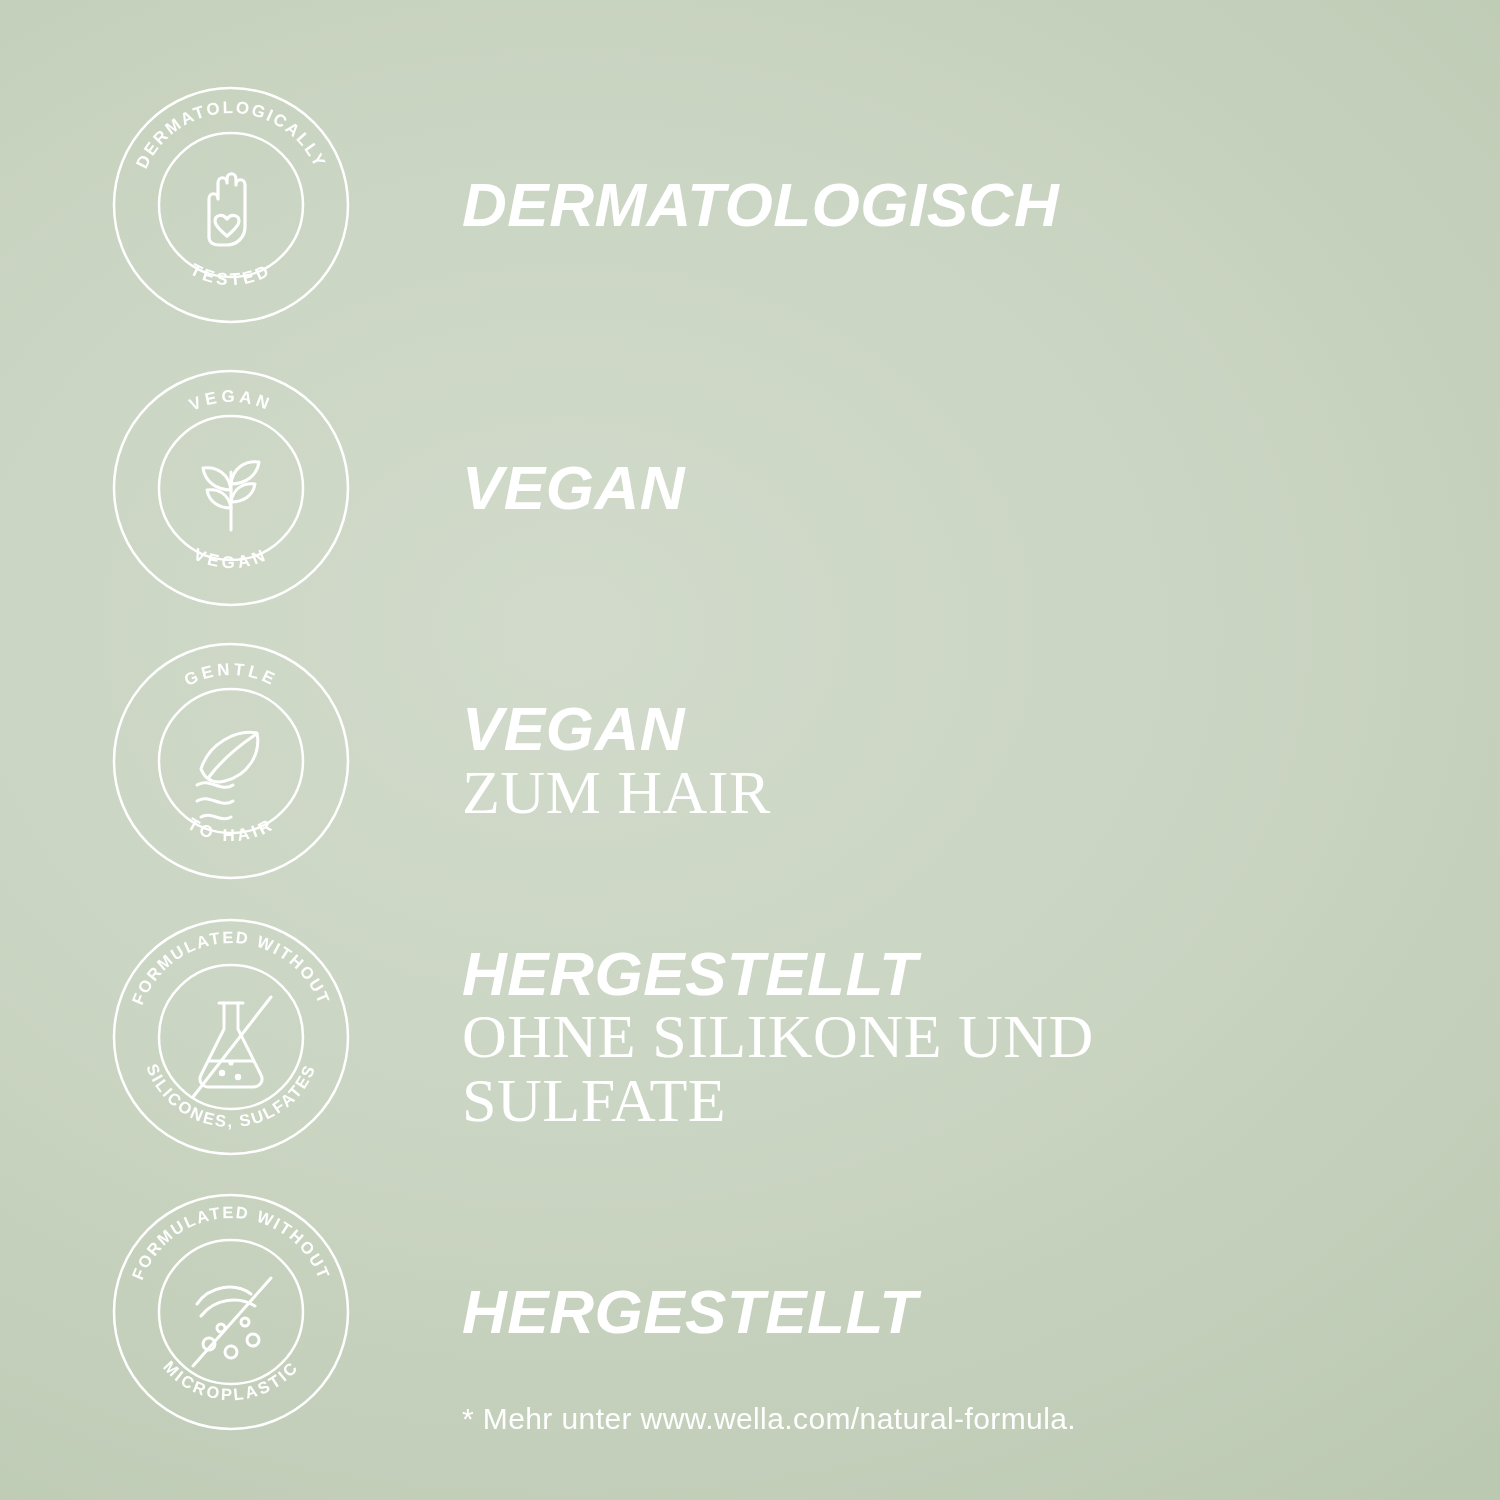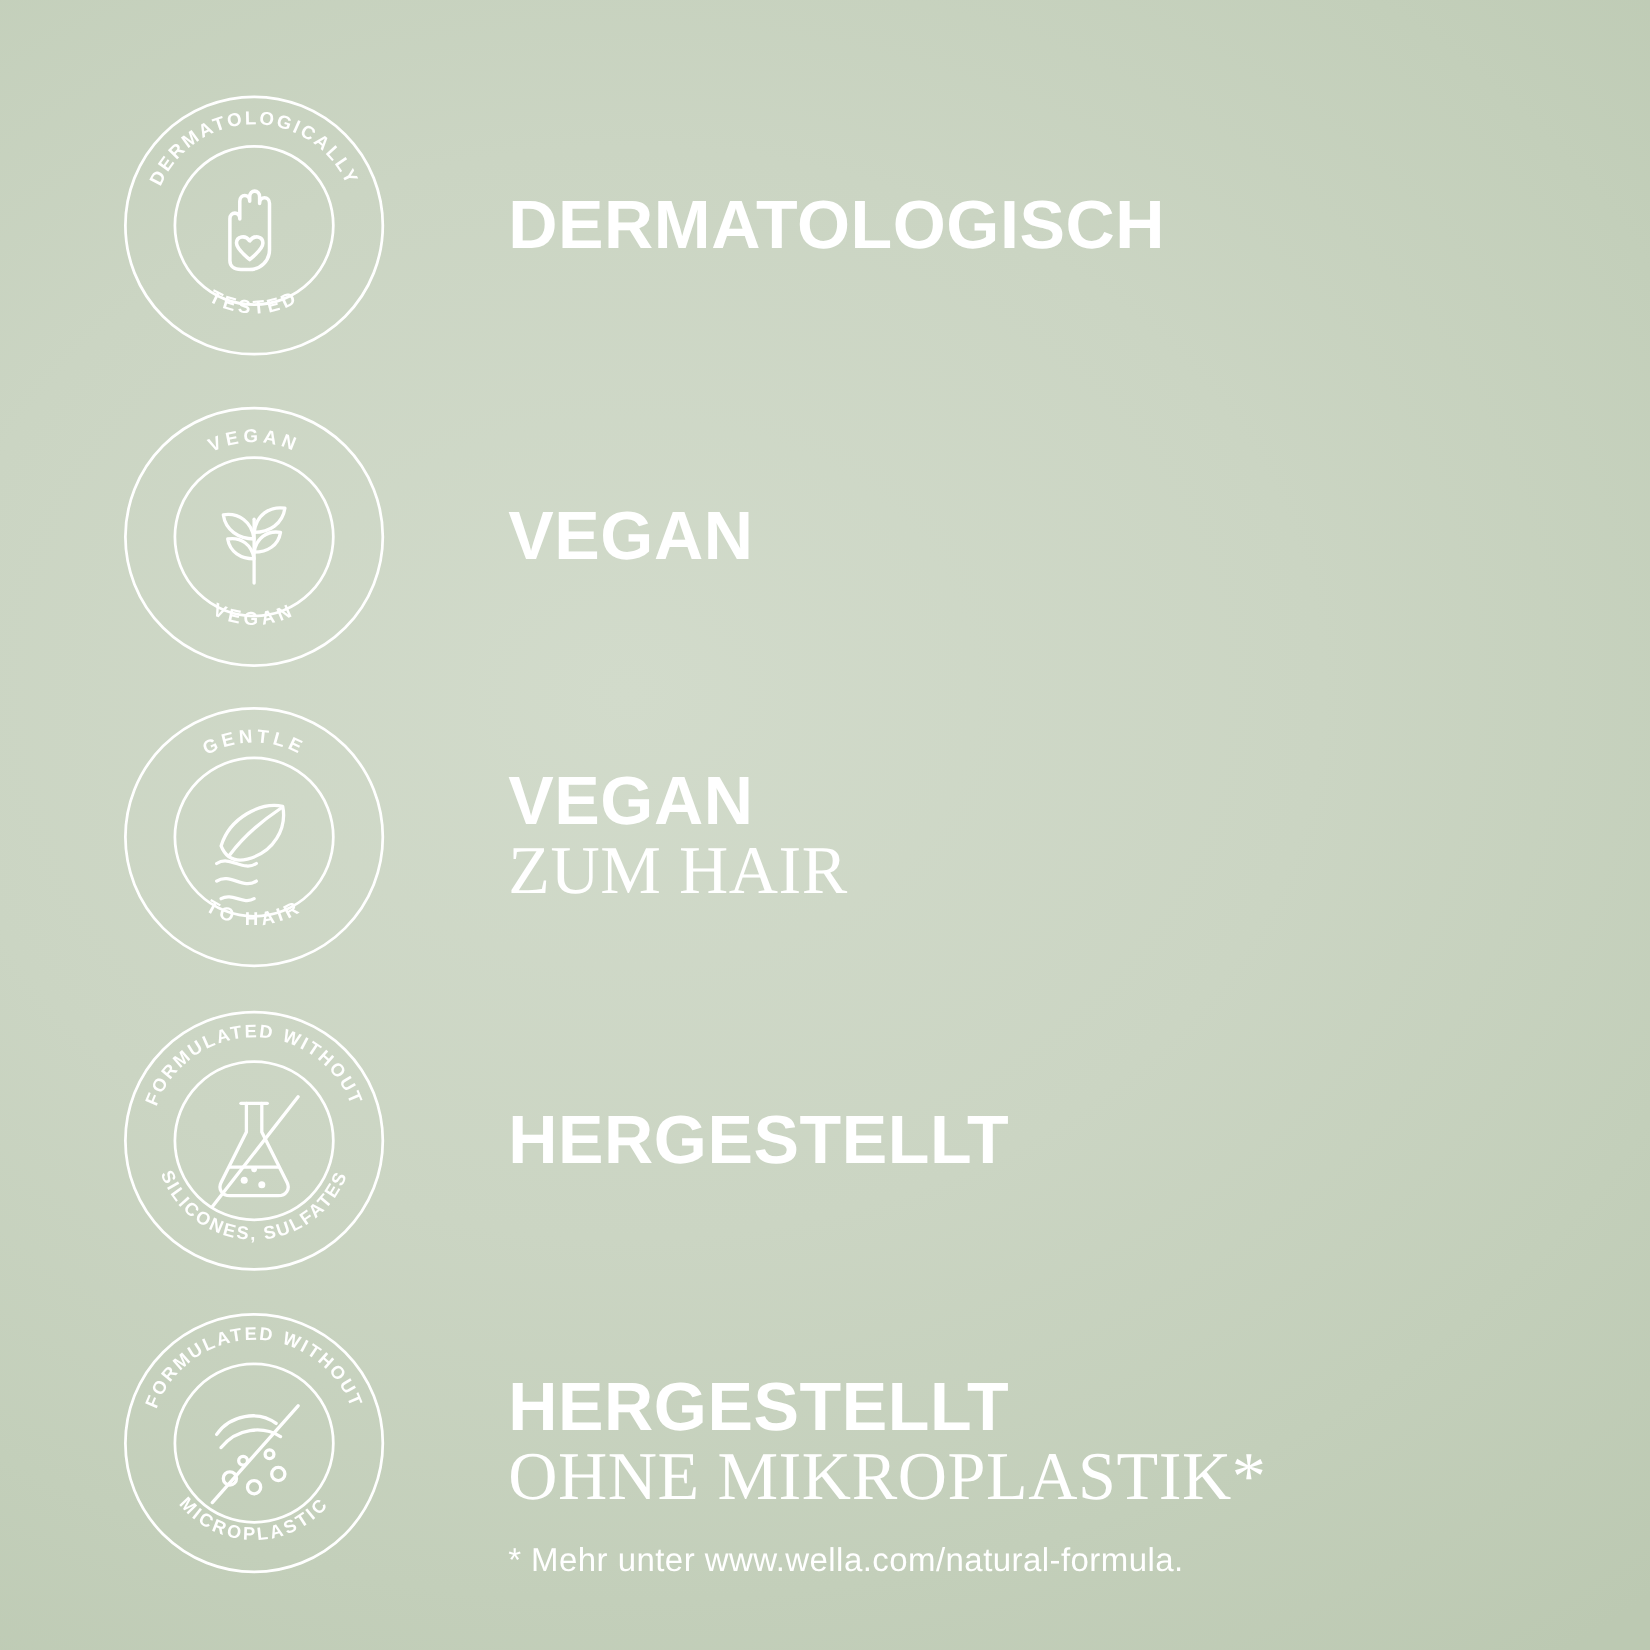--- a/index.html
+++ b/index.html
@@ -51,20 +51,21 @@
     padding-right: 40px;
   }
   .line-bold {
     font-family: "Liberation Sans", sans-serif;
     font-weight: bold;
     color: #ffffff;
     font-size: 62px;
     line-height: 1.02;
     letter-spacing: 0.5px;
     white-space: pre-line;
+    font-style: italic;
   }
   .line-serif {
     font-family: "Liberation Serif", serif;
     font-weight: normal;
     color: #ffffff;
     font-size: 62px;
     line-height: 1.03;
     letter-spacing: 0.5px;
     white-space: pre-line;
   }
@@ -196,20 +197,22 @@
             <path d="M 104,150 L 148,150"></path>
             <circle cx="117" cy="162" r="3.2" fill="#ffffff" stroke="none"></circle>
             <circle cx="133" cy="166" r="3.2" fill="#ffffff" stroke="none"></circle>
             <circle cx="126" cy="152" r="2.6" fill="#ffffff" stroke="none"></circle>
             <path d="M 88,186 L 166,86" stroke-width="3"></path>
           </g>
         </svg>
       </div>
       <div class="labels">
         <div class="line-bold">HERGESTELLT</div>
+        <div class="line-serif">OHNE SILIKONE UND
+SULFATE</div>
       </div>
     </div>
 
     <div class="row r5">
       <div class="badge">
         <svg viewBox="0 0 252 252" xmlns="http://www.w3.org/2000/svg">
           <defs>
             <path id="arcTop5" d="M 32,126 A 94,94 0 0 1 220,126" fill="none"></path>
             <path id="arcBot5" d="M 38,126 A 88,88 0 0 0 214,126" fill="none"></path>
           </defs>
@@ -228,20 +231,19 @@
             <circle cx="126" cy="166" r="6"></circle>
             <circle cx="148" cy="154" r="6"></circle>
             <circle cx="116" cy="142" r="4"></circle>
             <circle cx="140" cy="136" r="4"></circle>
             <path d="M 88,180 L 166,92" stroke-width="3"></path>
           </g>
         </svg>
       </div>
       <div class="labels">
         <div class="line-bold">HERGESTELLT</div>
-        <div class="line-serif">OHNE MIKROPLASTIK*</div>
       </div>
     </div>
 
   </div>
 
   <div class="footnote">* Mehr unter www.wella.com/natural-formula.</div>
 </div>
 
 </body></html>

